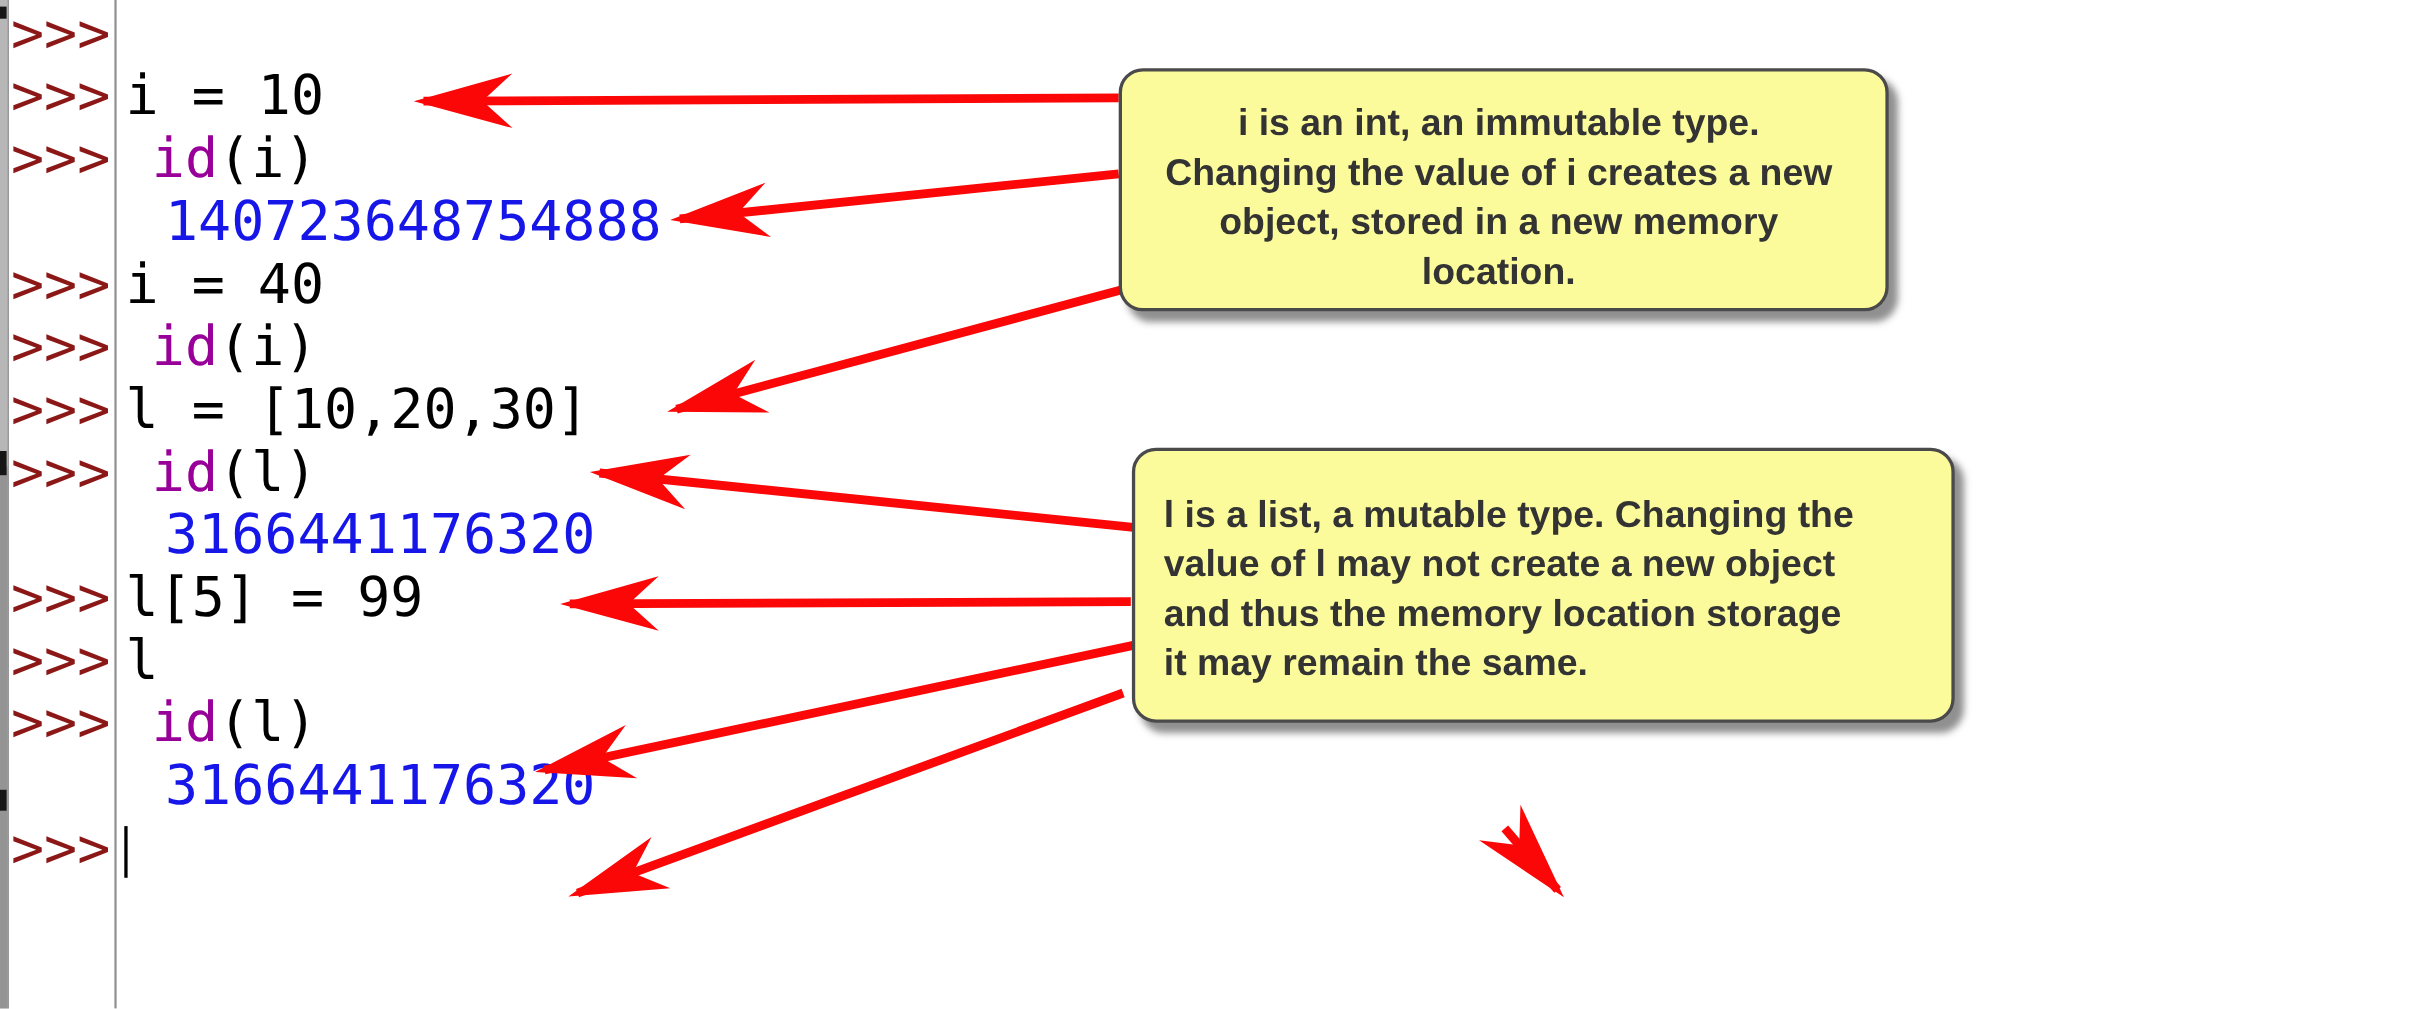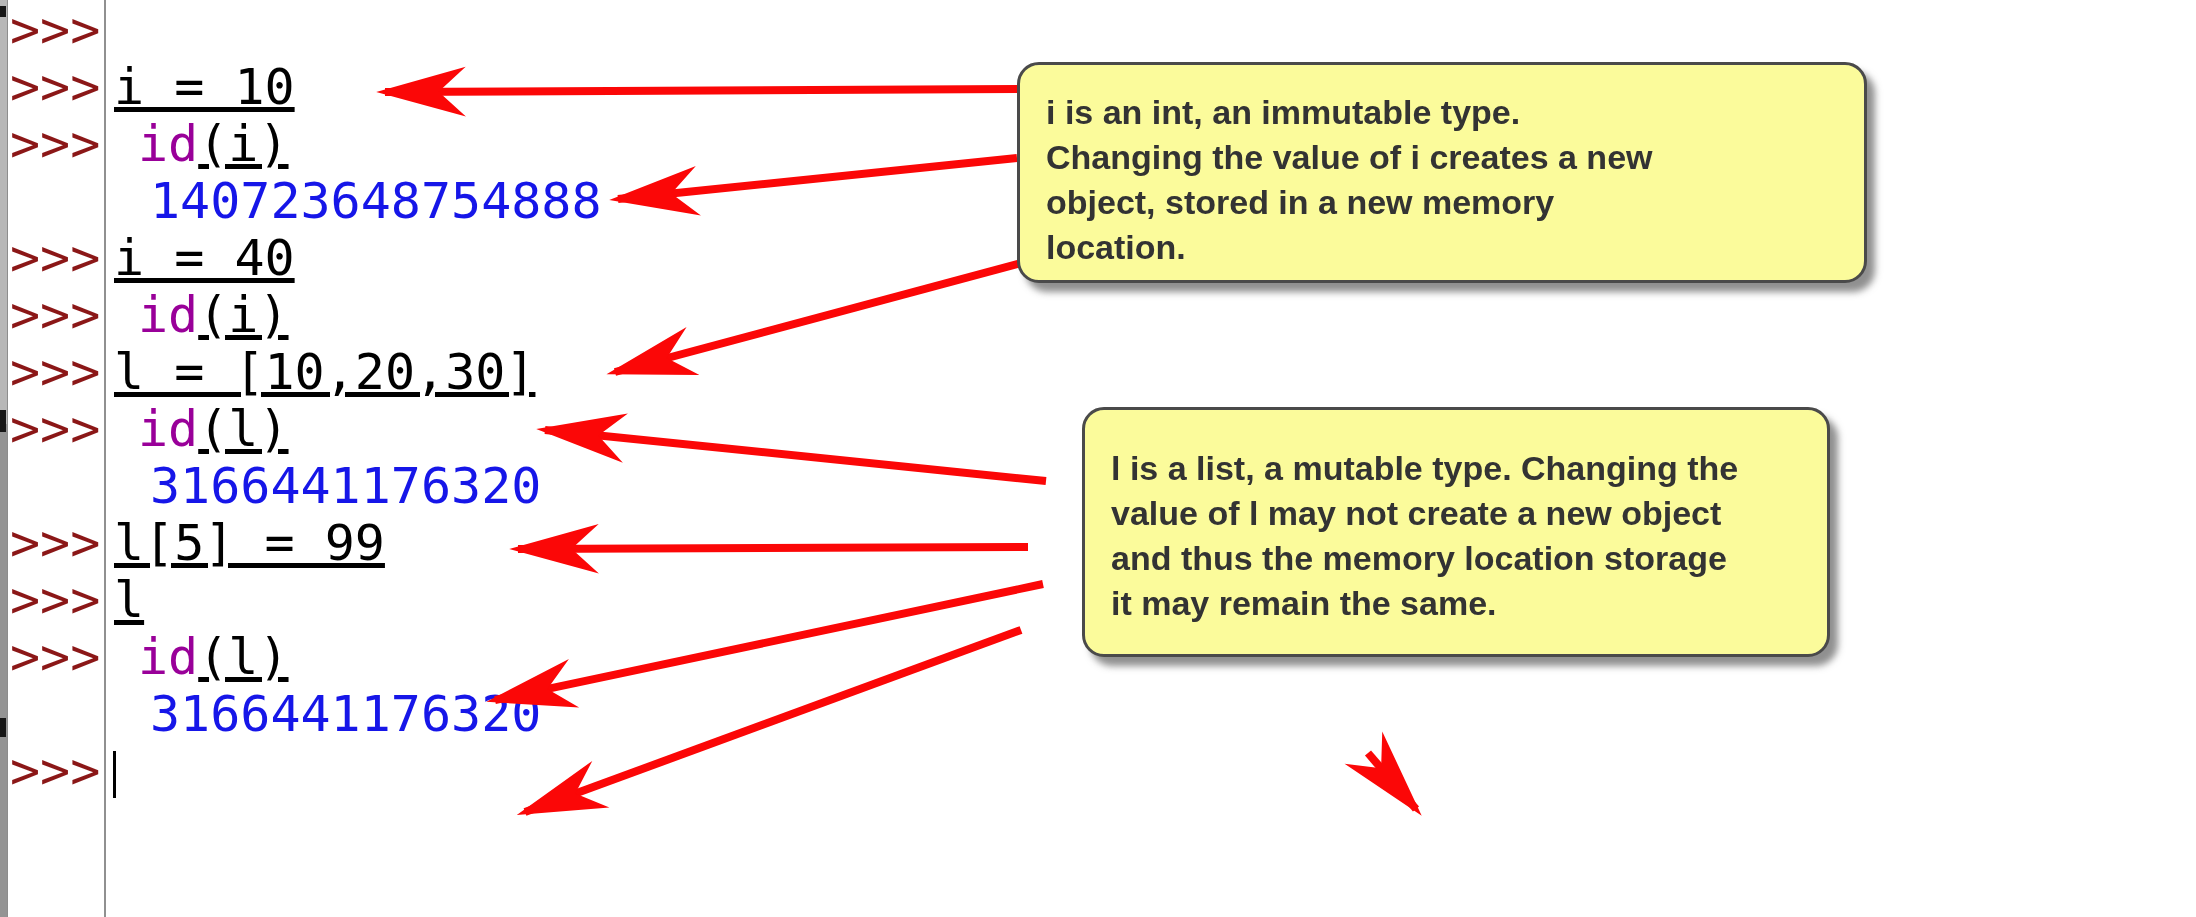--- a/index.html
+++ b/index.html
@@ -14,37 +14,37 @@
   .edge-strip .n1{top:6px;height:11px;}
   .edge-strip .n2{top:410px;height:22px;}
   .edge-strip .n3{top:718px;height:19px;}
 
   
   .terminal{position:absolute;left:7px;top:2px;right:0;bottom:0;}
   .separator{position:absolute;left:97px;top:-2px;width:2px;height:917px;background:var(--separator,#909090);}
   .trow{display:flex;height:57px;line-height:57px;font-size:50px;white-space:pre;}
   .pcell{flex:none;width:99px;padding-left:3px;box-sizing:border-box;color:var(--prompt,#8b1717);}
   .ccell{flex:auto;padding-left:8px;color:var(--input,#000);}
-  .seg-input{color:var(--input,#000000);text-decoration:underline;}
+  .seg-input{color:var(--input,#000000);}
   .seg-builtin{color:var(--builtin,#990099);margin-left:24px;}
   .seg-output{color:var(--output,#1616e8);margin-left:36px;}
   .cursor{display:inline-block;width:3px;height:47px;background:#000;vertical-align:middle;margin-left:-1px;}
 
   
   .arrows{position:absolute;left:0;top:0;width:2196px;height:917px;pointer-events:none;}
 
   
   .callout{position:absolute;background:var(--callout_fill,#fbfb9b);
            border:3px solid var(--callout_border,#4a4a4a);border-radius:22px;
            box-shadow:8px 9px 7px rgba(70,70,70,0.6);
            font-family:"Liberation Sans",sans-serif;font-weight:bold;font-size:34px;
            line-height:45px;color:var(--callout_text,#333333);
            white-space:pre-line;box-sizing:border-box;}
-  .c0{left:1017px;top:62px;width:850px;height:221px;padding:25px 18px 0 26px;}
-  .c1{left:1082px;top:407px;width:748px;height:250px;padding:36px 18px 0 26px;}
+  .c0{left:1017px;top:62px;width:700px;height:221px;padding:25px 18px 0 9px;text-align:center;}
+  .c1{left:1029px;top:407px;width:748px;height:250px;padding:36px 18px 0 26px;}
 </style>
 </head>
 <body>
 
 <div class="screen">
 
   <div class="edge-strip">
     <div class="dark-seg"></div>
     <div class="notch n1"></div>
     <div class="notch n2"></div>

